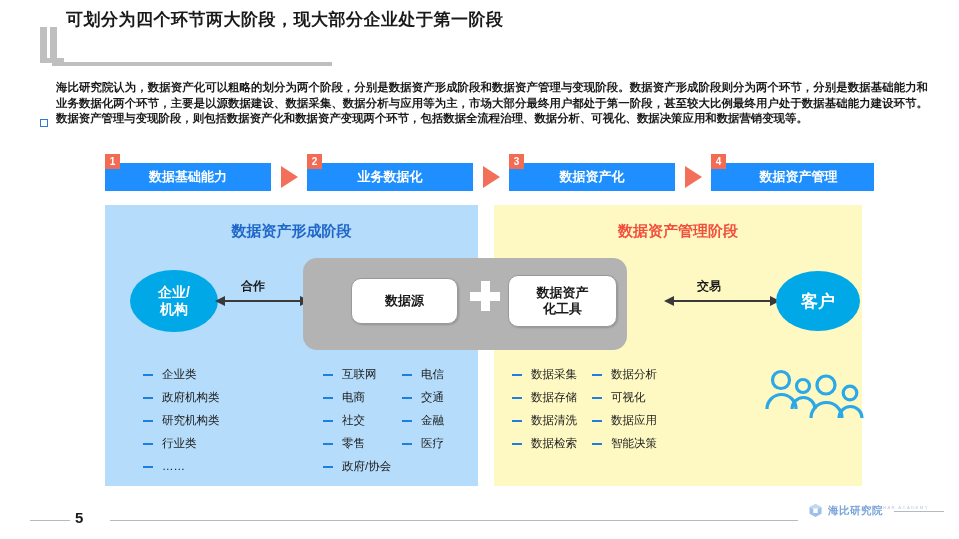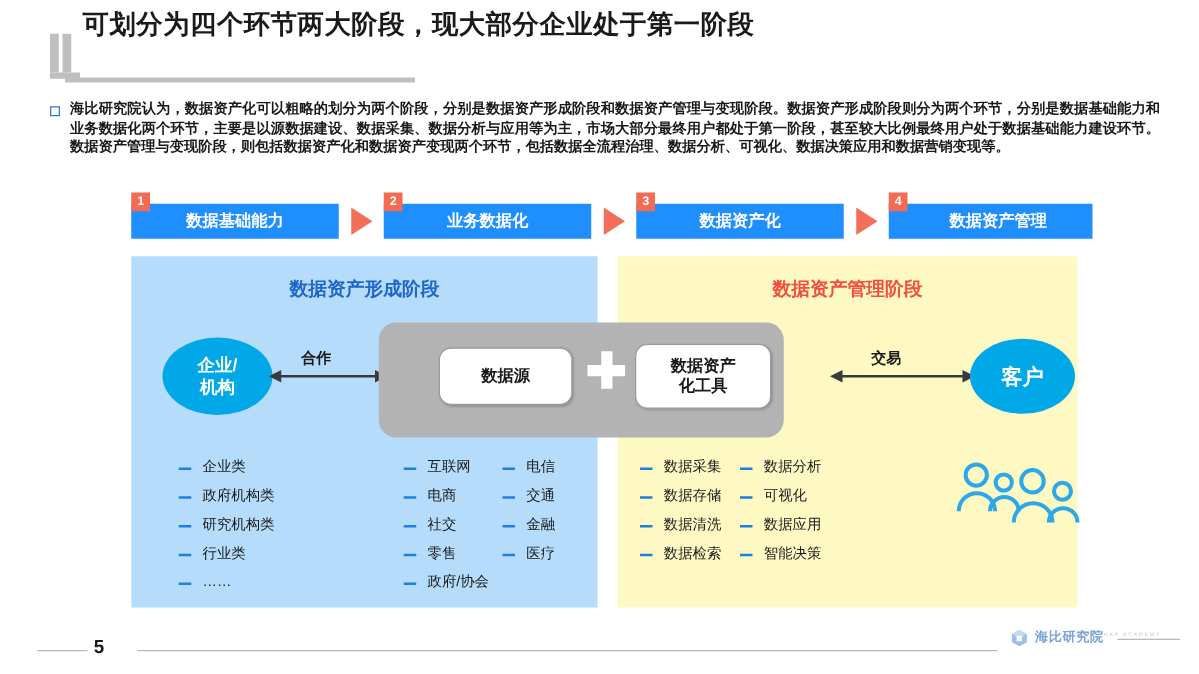--- a/index.html
+++ b/index.html
@@ -20,25 +20,25 @@
   .title-accent .bar2{position:absolute;left:10px;top:0;width:7px;height:31px;background:#bfbfbf;}
   .title-accent .bar3{position:absolute;left:0;top:31px;width:24px;height:5px;background:#bfbfbf;}
   .title-underline{
     position:absolute;left:52px;top:62px;width:280px;height:4px;background:#bfbfbf;
   }
   .title-block{position:absolute;left:66px;top:6px;width:880px;}
   .title-line1{
     font-size:21px;font-weight:bold;color:#1a1a1a;letter-spacing:.5px;line-height:27px;
   }
   .title-line2{
-    font-size:21px;font-weight:bold;color:#1a1a1a;letter-spacing:.5px;line-height:27px;
-  }
-
-  
-  .para-wrap{position:absolute;left:40px;top:80px;width:890px;display:flex;}
+    font-size:17px;font-weight:bold;color:#1a1a1a;letter-spacing:.5px;line-height:27px;
+  }
+
+  
+  .para-wrap{position:absolute;left:40px;top:80px;width:890px;display:flex;align-items:flex-end;}
   .para-bullet{
     width:8px;height:8px;border:1.6px solid #2f7bd1;box-sizing:border-box;
     margin-top:5px;margin-right:8px;flex:none;background:#ffffff;
   }
   .para-text{
     font-size:11.4px;line-height:15.6px;color:#1a1a1a;font-weight:bold;
     text-align:justify;width:872px;
   }
 
   

